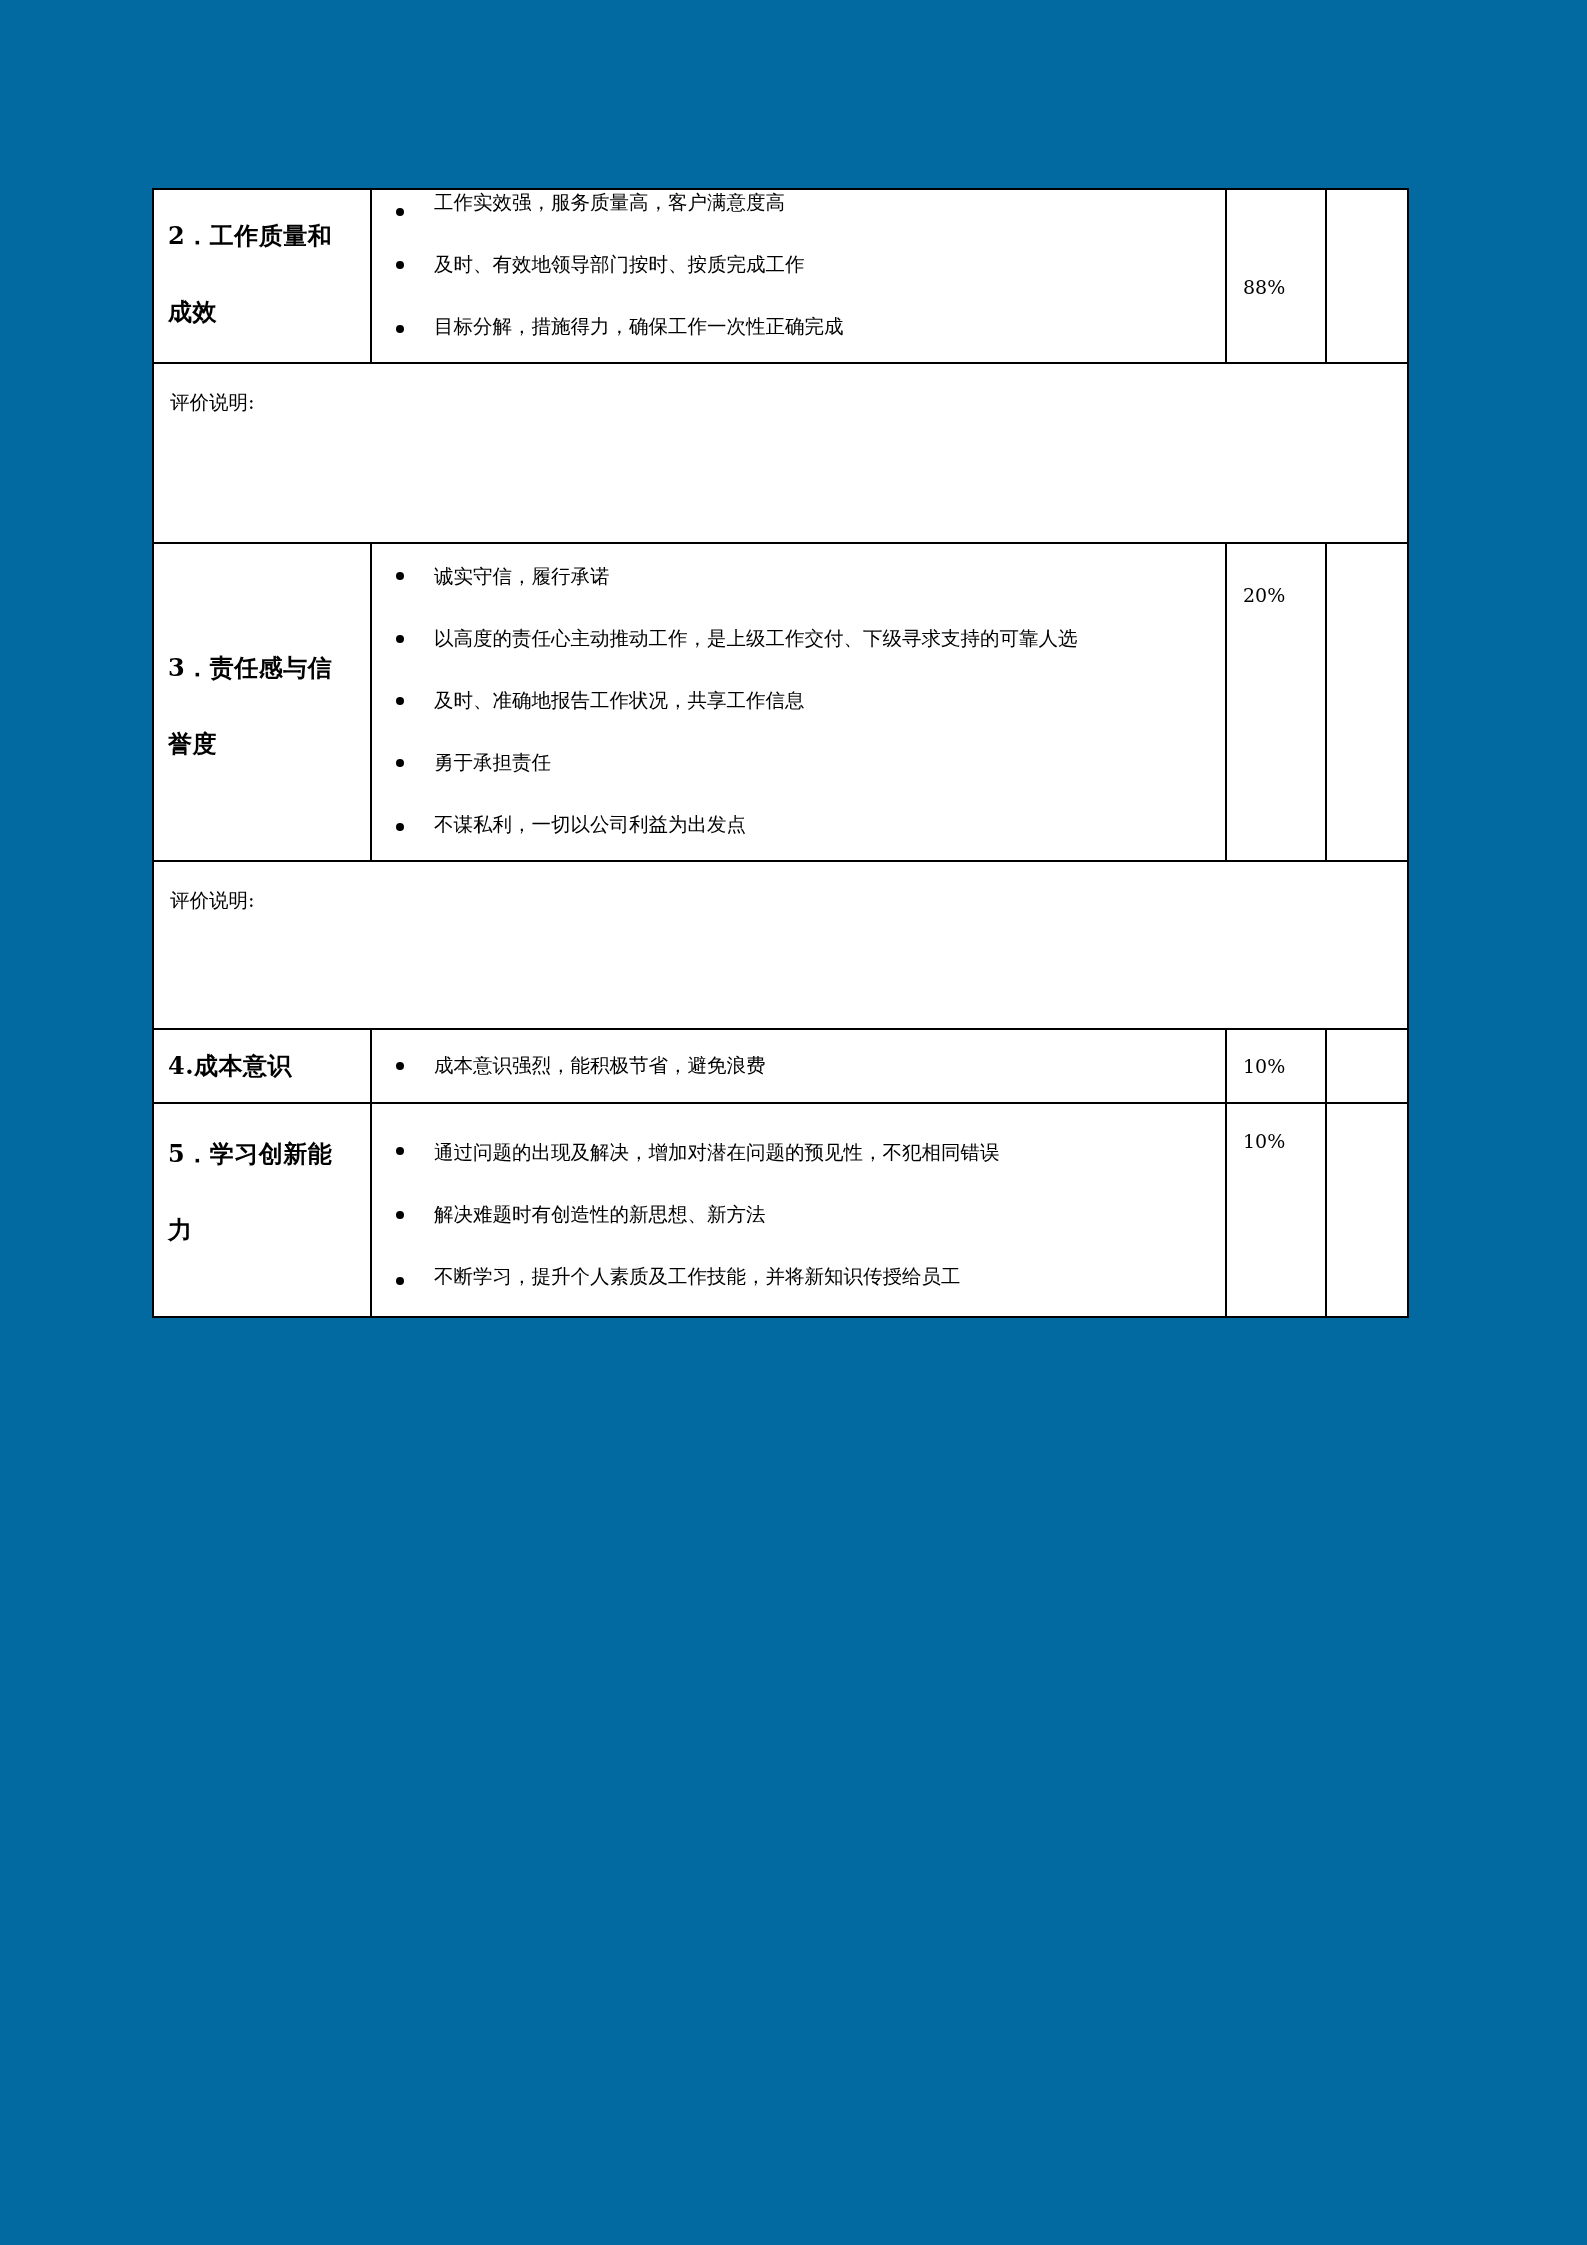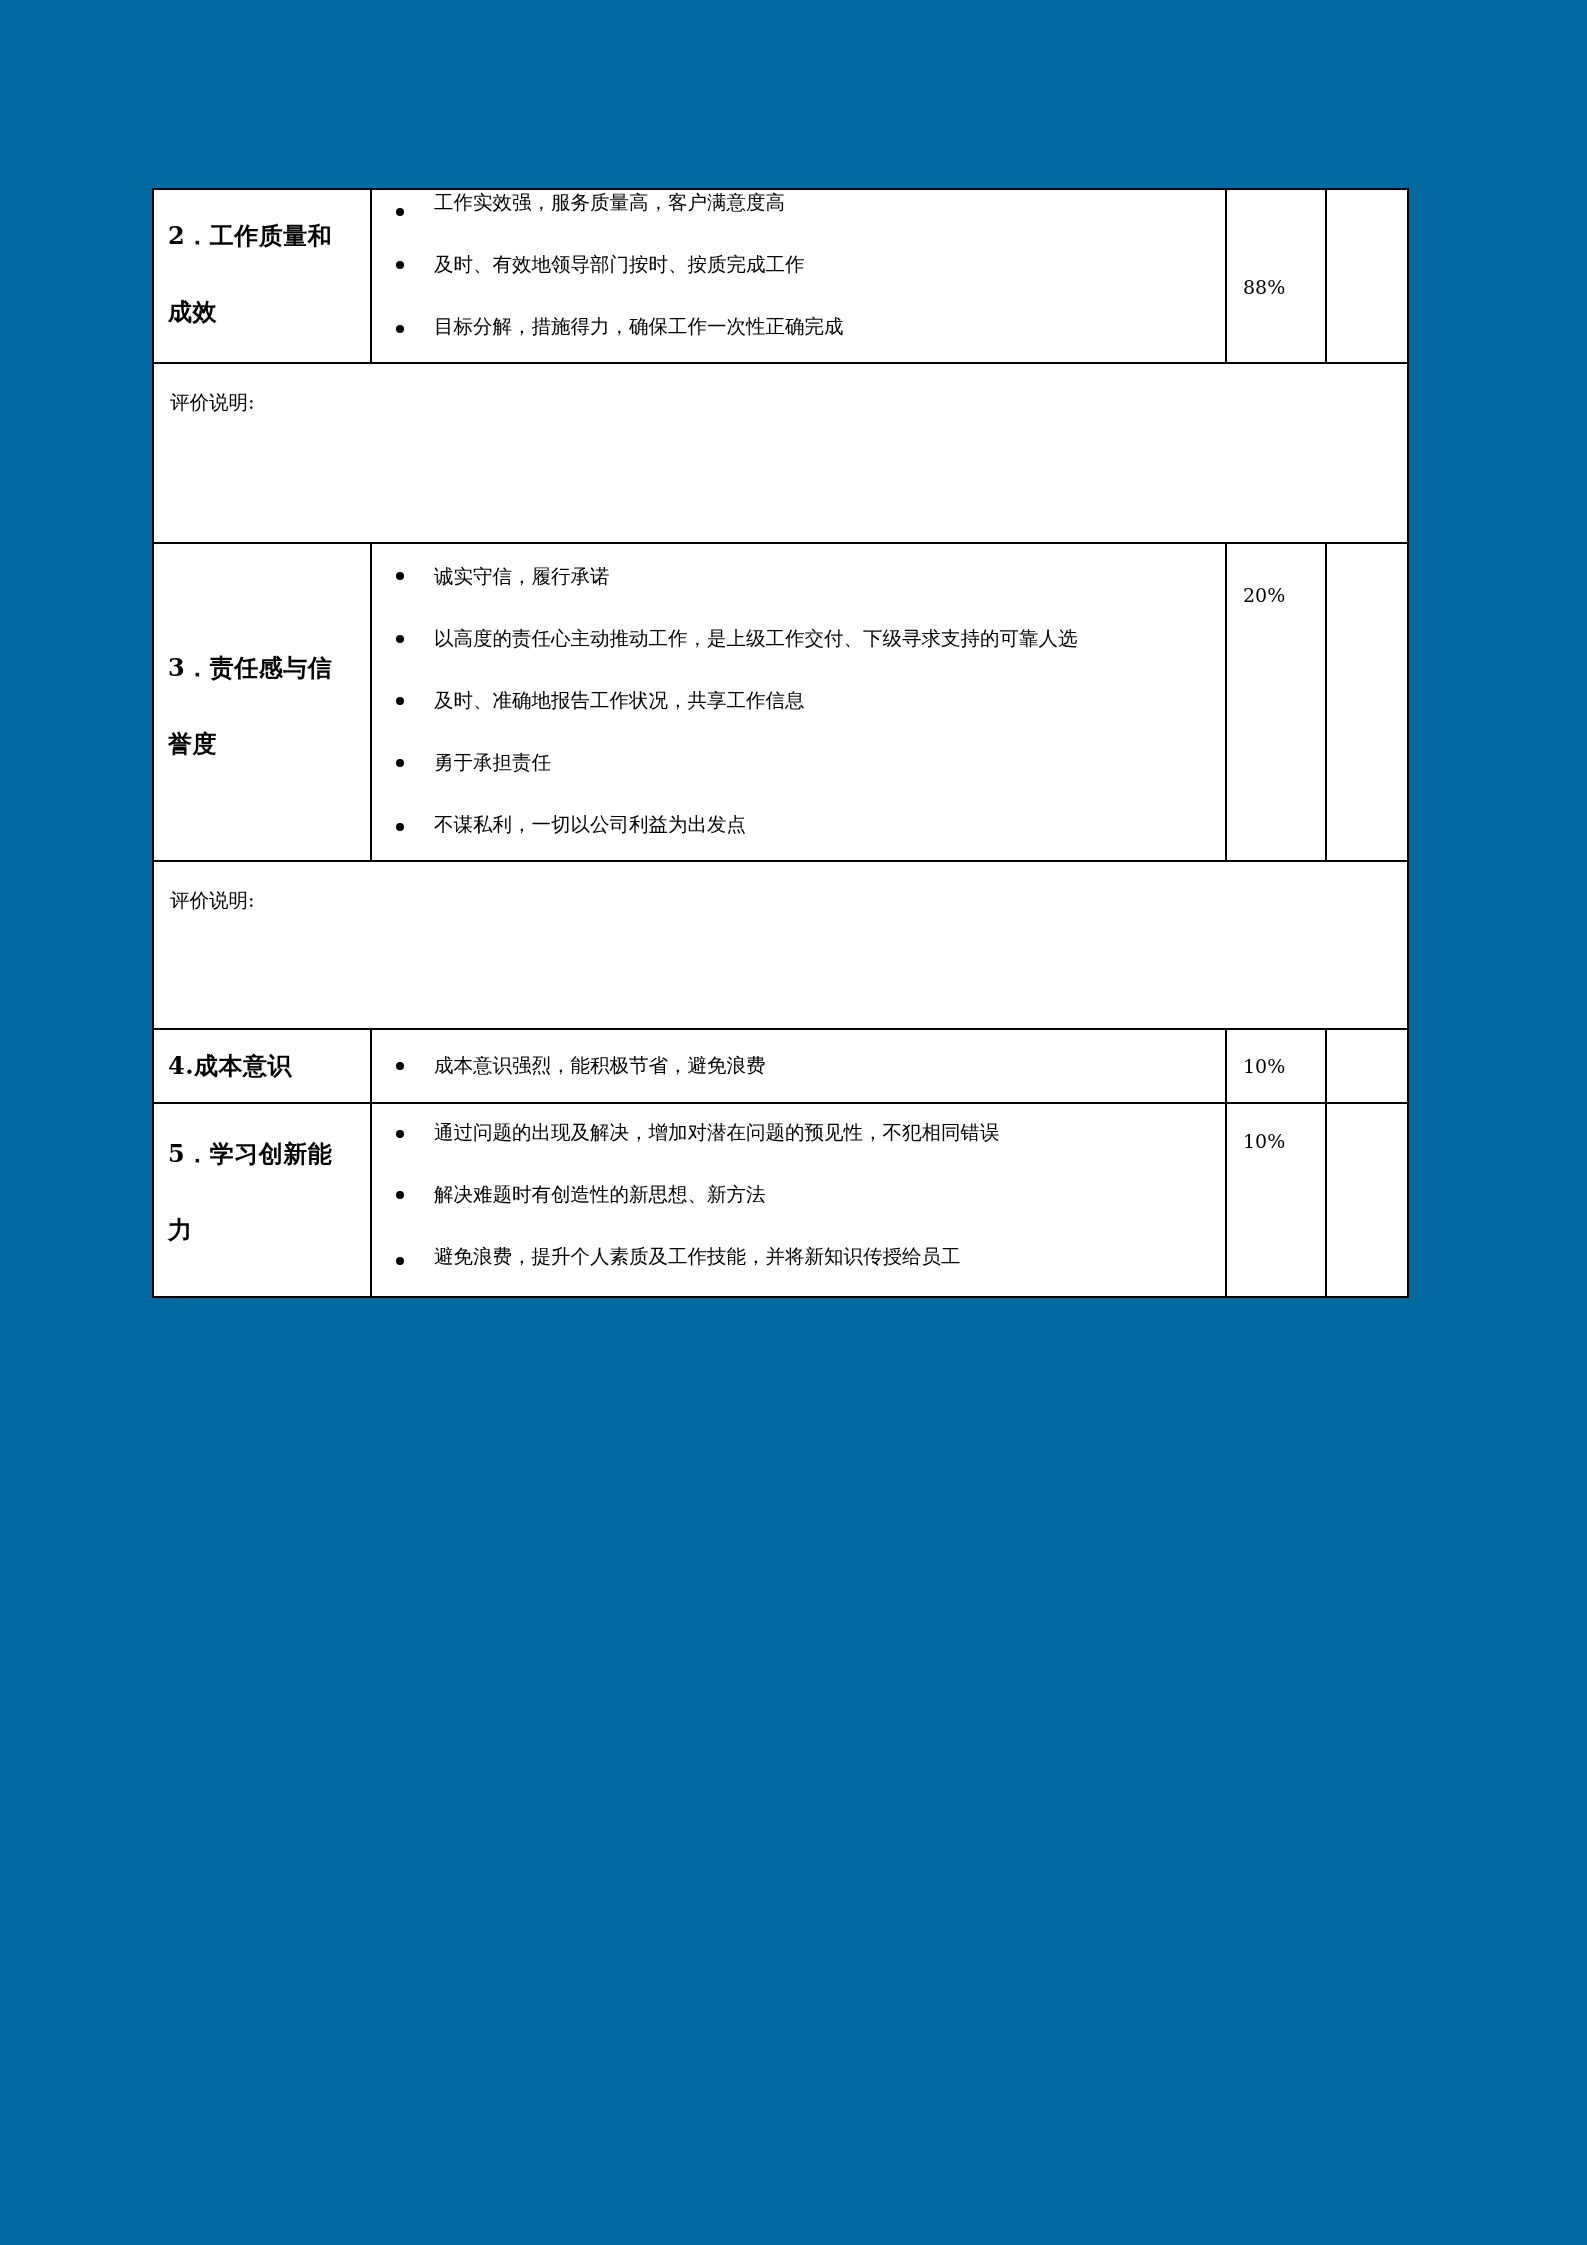--- a/index.html
+++ b/index.html
@@ -255,31 +255,31 @@
 
         <tr>
           <td class="item-cell">
             <div class="item-inner two-line" style="padding-top:12px;">
               <div class="item-line">5．学习创新能</div>
               <div class="item-line">力</div>
             </div>
           </td>
           <td class="desc-cell">
             <ul class="bullets">
-              <li style="padding-top:16px;padding-bottom:18px;">
+              <li style="padding-top:22px;padding-bottom:18px;margin-top:14px;">
                 <span class="bullet-dot"></span>
                 <span class="bullet-text">通过问题的出现及解决，增加对潜在问题的预见性，不犯相同错误</span>
               </li>
               <li style="padding-top:18px;padding-bottom:18px;">
                 <span class="bullet-dot"></span>
                 <span class="bullet-text">解决难题时有创造性的新思想、新方法</span>
               </li>
               <li style="padding-top:18px;padding-bottom:26px;">
                 <span class="bullet-dot"></span>
-                <span class="bullet-text">避免浪费，提升个人素质及工作技能，并将新知识传授给员工</span>
+                <span class="bullet-text">不断学习，提升个人素质及工作技能，并将新知识传授给员工</span>
               </li>
             </ul>
           </td>
           <td class="weight-cell">
             <div class="weight-inner" style="padding-top:24px;">10%</div>
           </td>
           <td class="score-cell">
             <div class="score-inner"></div>
           </td>
         </tr>

